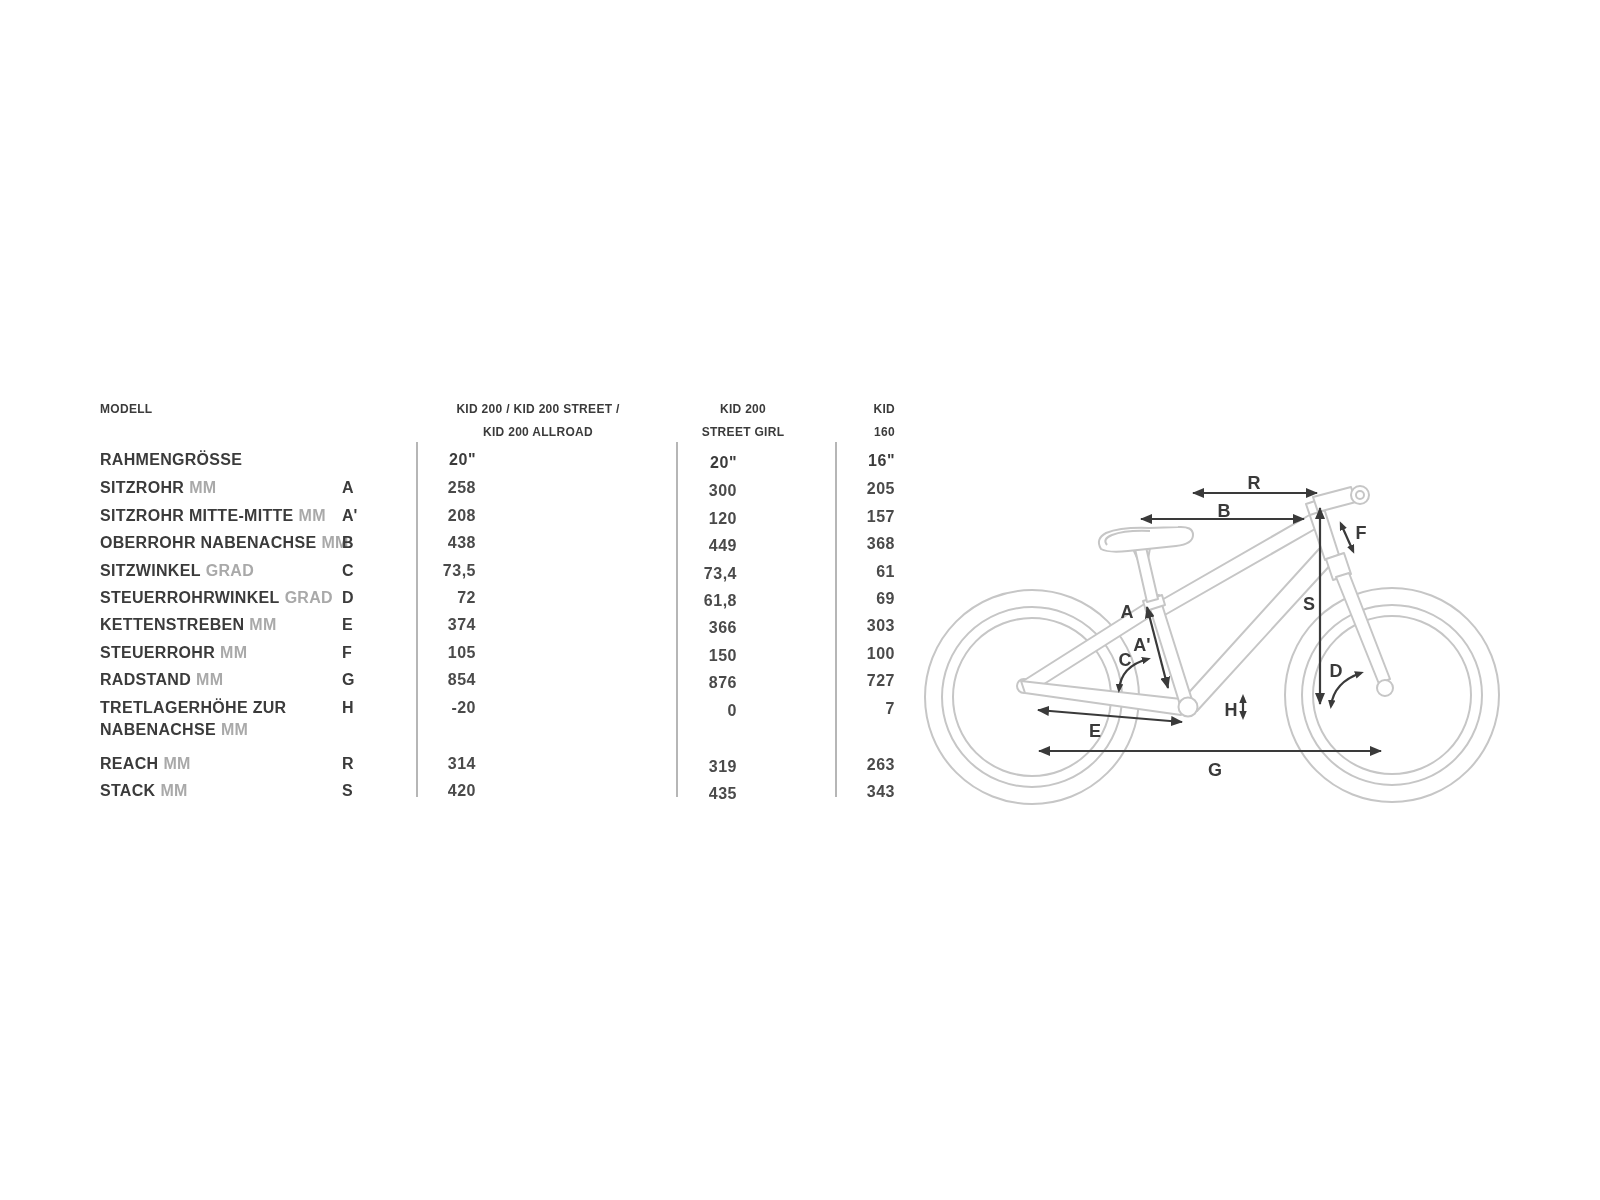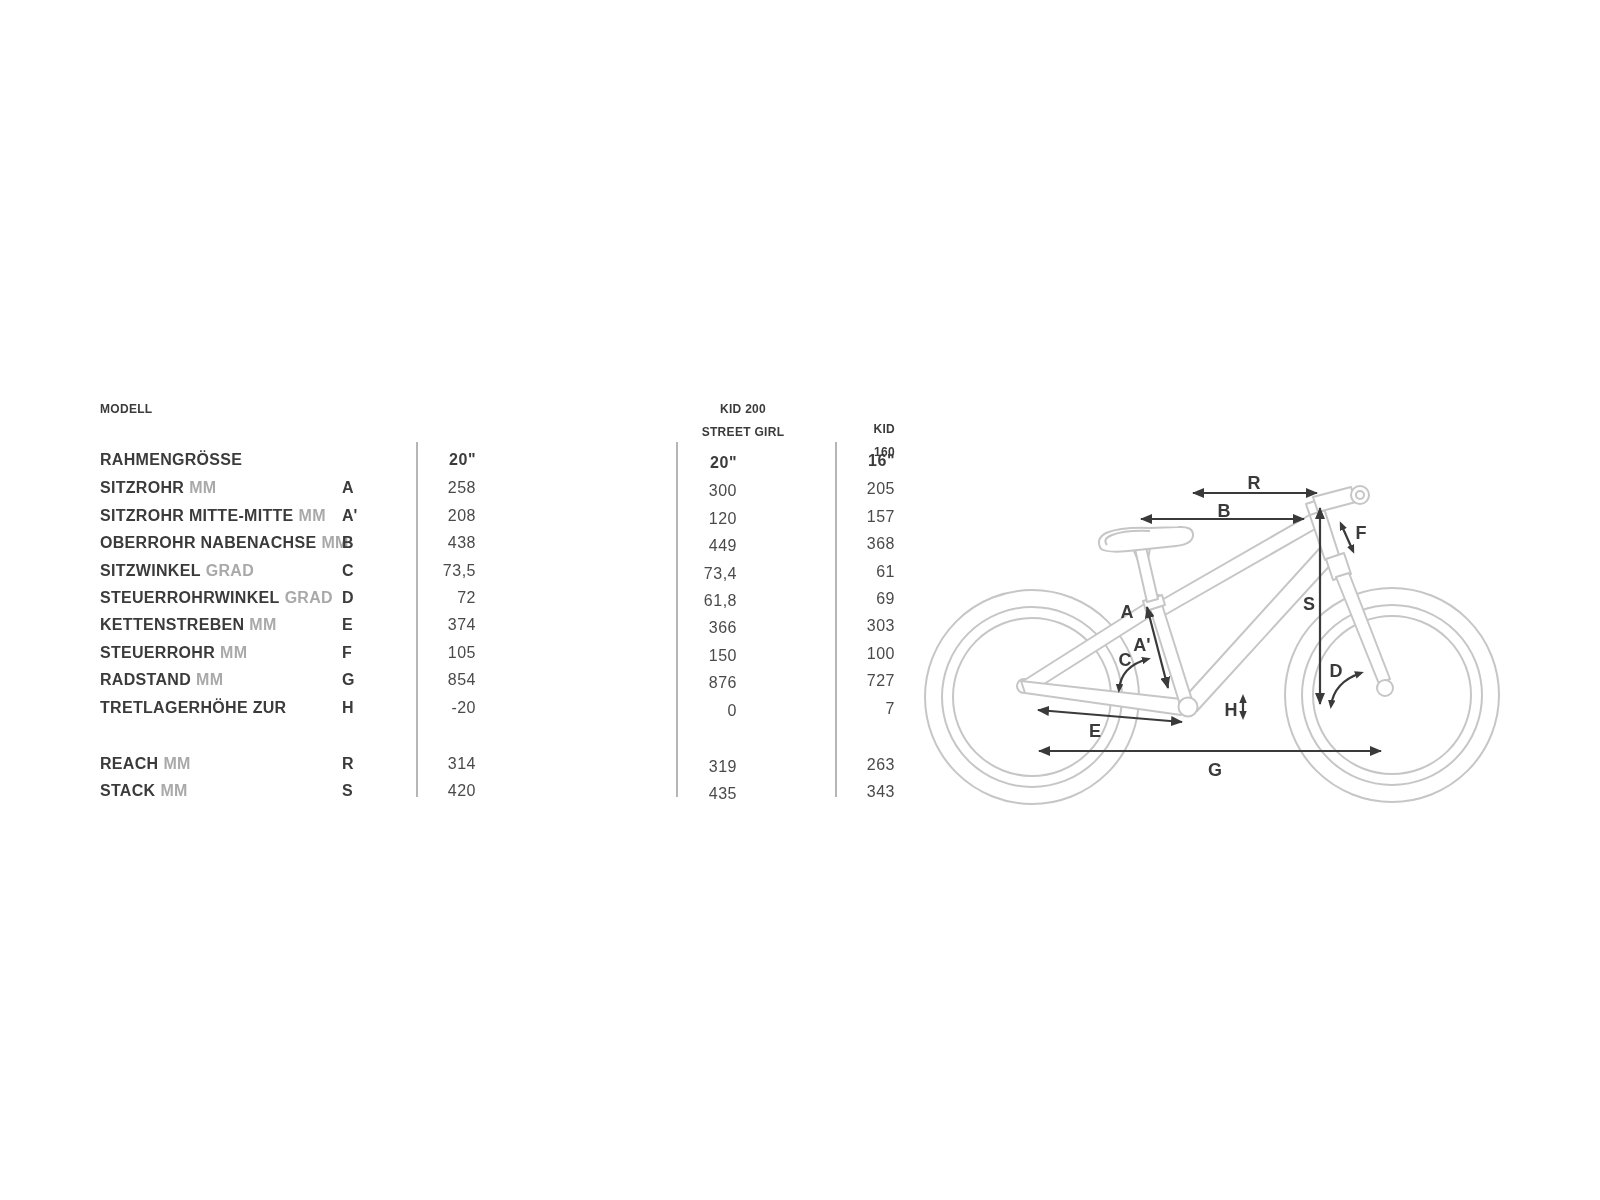--- a/index.html
+++ b/index.html
@@ -6,44 +6,48 @@
   .canvas{
     position:relative;width:1600px;height:1200px;background:#ffffff;
     font-family:"Liberation Sans","DejaVu Sans",sans-serif;
     color:#3b3b3b;overflow:hidden;
   }
   
   .hdr{position:absolute;font-size:12px;font-weight:bold;line-height:23px;
        letter-spacing:.3px;color:#3b3b3b;white-space:nowrap;}
   .hdr-c1{left:398px;top:398px;width:280px;text-align:center;}
   .hdr-c2{left:643px;top:398px;width:200px;text-align:center;}
-  .hdr-c3{left:795px;top:398px;width:100px;text-align:right;margin-top:20px;}
+  .hdr-c3{left:795px;top:398px;width:100px;text-align:right;}
   .hdr-model{left:100px;top:398px;}
   .divider{position:absolute;top:442px;height:355px;width:2px;background:#b6b6b6;}
   .div1{left:416px;} .div2{left:676px;} .div3{left:835px;}
   .row{position:absolute;left:100px;width:800px;font-size:16px;line-height:22px;white-space:nowrap;}
   .lbl{font-weight:bold;letter-spacing:.3px;color:#3b3b3b;}
   .unit{font-weight:bold;color:#a9a9a9;margin-left:5px;letter-spacing:.3px;}
   .letter{position:absolute;left:242px;top:0;font-weight:bold;color:#3b3b3b;}
   .v{position:absolute;top:0;width:110px;text-align:right;color:#4a4a4a;
-     font-weight:normal;letter-spacing:.5px;}
+     font-weight:bold;letter-spacing:.5px;}
   .v1{left:266px;} .v2{left:527px;top:3px;} .v3{left:685px;top:1px;}
   .boldrow .v{font-weight:bold;color:#3b3b3b;}
   
   .bike-svg{position:absolute;left:900px;top:440px;width:620px;height:400px;}
   .bike-svg text{font-family:"Liberation Sans","DejaVu Sans",sans-serif;
      font-size:18px;font-weight:bold;fill:#3a3a3a;}
 </style>
 </head>
 <body>
 
 <div class="canvas">
 
   <div class="hdr hdr-model">MODELL</div>
 
+  <div class="hdr hdr-c1">
+    <div>KID 200 / KID 200 STREET /</div>
+    <div>KID 200 ALLROAD</div>
+  </div>
 
   <div class="hdr hdr-c2">
     <div>KID 200</div>
     <div>STREET GIRL</div>
   </div>
 
   <div class="hdr hdr-c3">
     <div>KID</div>
     <div>160</div>
   </div>
@@ -109,21 +113,21 @@
         <span class="v v3">100</span>
       </div>
       <div class="row" style="top: 669px;">
         <div><span class="lbl">RADSTAND</span><span class="unit">MM</span></div>
         <span class="letter">G</span>
         <span class="v v1">854</span>
         <span class="v v2">876</span>
         <span class="v v3">727</span>
       </div>
       <div class="row" style="top: 697px;">
-        <div><span class="lbl">TRETLAGERHÖHE ZUR</span></div>
+        <div><span class="lbl">TRETLAGERHÖHE ZUR</span><div><span class="lbl">NABENACHSE</span><span class="unit">MM</span></div></div>
         <span class="letter">H</span>
         <span class="v v1">-20</span>
         <span class="v v2">0</span>
         <span class="v v3">7</span>
       </div>
       <div class="row" style="top: 753px;">
         <div><span class="lbl">REACH</span><span class="unit">MM</span></div>
         <span class="letter">R</span>
         <span class="v v1">314</span>
         <span class="v v2">319</span>

